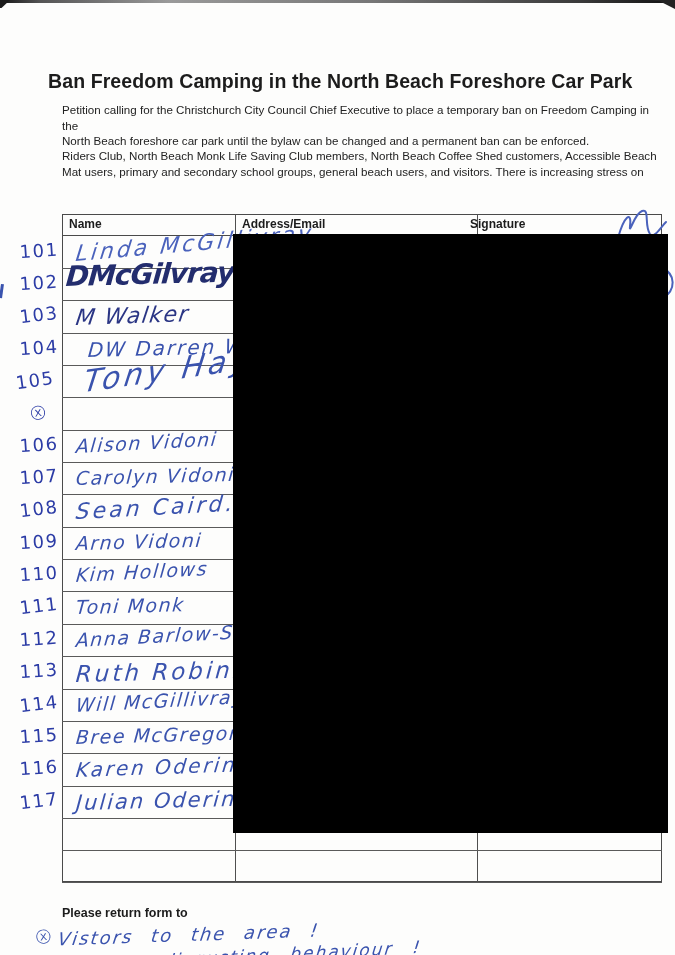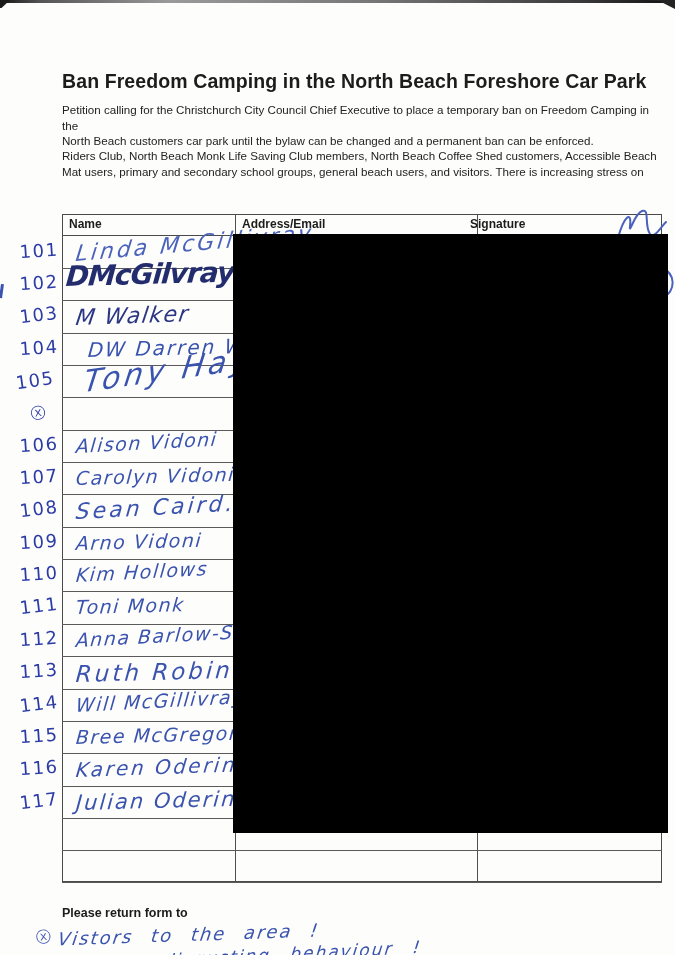--- a/index.html
+++ b/index.html
@@ -11,21 +11,21 @@
   
   .scan-edge{position:absolute;left:0;top:0;width:675px;height:3px;
     background:linear-gradient(to right,#161616,#555 6%,#9a9a9a 25%,#777 55%,#3a3a3a 86%,#111);}
   .scan-corner-r{position:absolute;right:0;top:0;width:34px;height:9px;background:#232323;
     clip-path:polygon(0 0,100% 0,100% 100%,55% 15%);}
   .scan-corner-l{position:absolute;left:0;top:0;width:10px;height:8px;background:#1b1b1b;
     clip-path:polygon(0 0,100% 0,15% 100%,0 100%);}
   .edge-ink-tick{position:absolute;left:0;top:284px;width:2.5px;height:14px;background:#3a53ae;
     transform:rotate(8deg);z-index:2;}
 
-  .title{position:absolute;left:62px;top:57px;width:600px;
+  .title{position:absolute;left:48px;top:57px;width:600px;
     font-size:19.5px;font-weight:bold;letter-spacing:.1px;}
   .para{position:absolute;left:62px;width:595px;font-size:11.6px;line-height:15.6px;color:#222;}
   .para-1{top:102px}
   .para-2{top:148px}
 
   
   .table-frame{position:absolute;left:62px;top:214px;width:600px;height:669px;
     box-sizing:border-box;border:1.5px solid #4a4a4a;border-bottom-width:2.5px;z-index:1;}
   .col-line{position:absolute;top:214px;height:669px;width:1.2px;background:#4f4f4f;z-index:1;}
   .col-line.c1{left:235px}
@@ -81,21 +81,21 @@
 
 <div class="scan-edge"></div>
 <div class="scan-corner-l"></div>
 <div class="scan-corner-r"></div>
 <div class="edge-ink-tick"></div>
 
 <h1 class="title">Ban Freedom Camping in the North Beach Foreshore Car Park</h1>
 
 <div class="para para-1">
   <div>Petition calling for the Christchurch City Council Chief Executive to place a temporary ban on Freedom Camping in the</div>
-  <div>North Beach customers car park until the bylaw can be changed and a permanent ban can be enforced.</div>
+  <div>North Beach foreshore car park until the bylaw can be changed and a permanent ban can be enforced.</div>
 </div>
 <div class="para para-2">
   <div>Riders Club, North Beach Monk Life Saving Club members, North Beach Coffee Shed customers, Accessible Beach</div>
   <div>Mat users, primary and secondary school groups, general beach users, and visitors. There is increasing stress on</div>
 </div>
 
 <div class="table-frame"></div>
 <div class="col-line c1"></div>
 <div class="col-line c2"></div>
 

